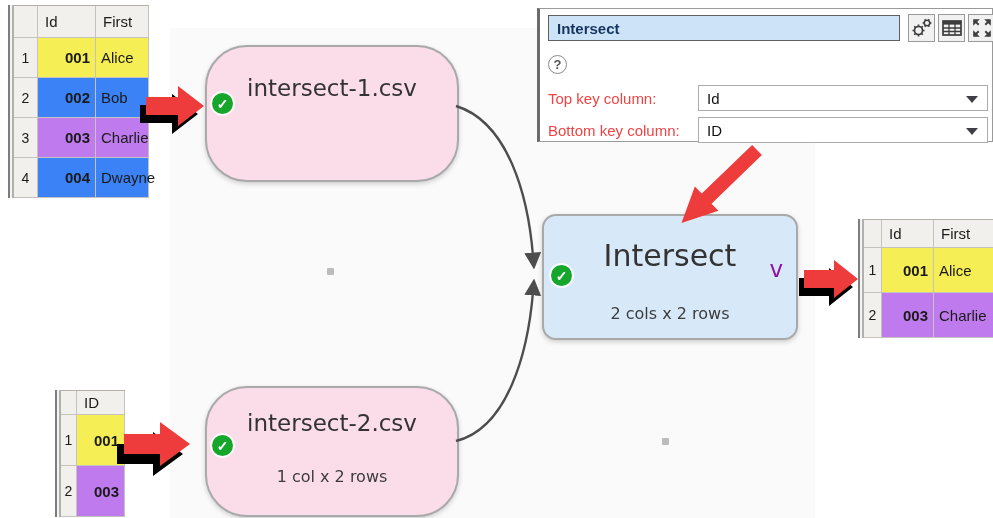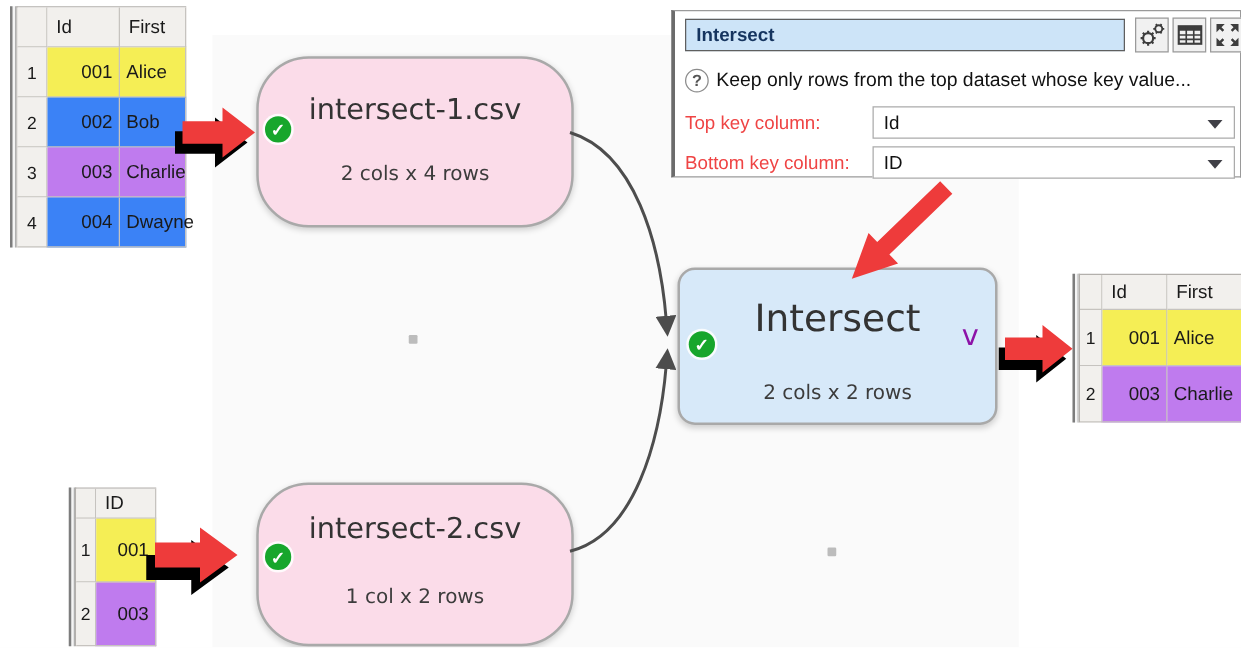--- a/index.html
+++ b/index.html
@@ -46,21 +46,21 @@
   
   .tblwrap{position:absolute;display:flex;z-index:6;}
   .win-edge{width:5px;border-left:2px solid #7d7d7d;border-right:1px solid #b0b0b0;
             background:#f4f4f4;box-sizing:border-box;}
   .tbl{display:grid;border:1px solid #b3b0ac;border-right:none;border-bottom:none;
        background:#fff;height:fit-content;}
   .cell{border-right:1px solid #c6c3bf;border-bottom:1px solid #c6c3bf;
         display:flex;align-items:center;font-size:15px;color:#1a1a1a;box-sizing:border-box;background:#3b82f6;}
   .cell.hd{background:#f2f0ed;padding-left:7px;}
   .cell.rn{background:#f2f0ed;justify-content:center;font-size:14px;}
-  .cell.c-num{justify-content:flex-end;padding-right:5px;}
+  .cell.c-num{justify-content:flex-end;padding-right:5px;font-weight:bold;}
   .cell.c-text{padding-left:5px;}
   .hl-yellow{background:var(--highlight-yellow,#f5ee55);}
   .hl-purple{background:var(--highlight-purple,#bf7bee);}
   .s1-grid{grid-template-columns:24px 58px 53px;grid-auto-rows:40px;grid-template-rows:32px;}
   .s2-grid{grid-template-columns:16px 48px;grid-auto-rows:51px;grid-template-rows:24px;}
   .res-grid{grid-template-columns:18px 52px 60px;grid-auto-rows:45px;grid-template-rows:28px;}
 </style>
 </head>
 <body>
 
@@ -76,21 +76,20 @@
         <path d="M0,0 L10,5 L0,10 z" fill="#4d4d4d"></path>
       </marker>
     </defs>
     <path class="connector" d="M456,106 C508,122 528,195 533,256" marker-end="url(#ah)"></path>
     <path class="connector" d="M456,441 C508,428 528,352 533,292" marker-end="url(#ah)"></path>
   </svg>
 
   <div class="node node-pink" style="left:205px;top:45px;width:250px;height:133px;">
     <div class="title" style="top:28px;font-size:23px;">intersect-1.csv</div>
     <span class="check" style="left:5px;top:46px;">✓</span>
-    <div class="subtitle" style="top:82px;">2 cols x 4 rows</div>
   </div>
 
   <div class="node node-pink" style="left:205px;top:386px;width:250px;height:127px;">
     <div class="title" style="top:22px;font-size:23px;">intersect-2.csv</div>
     <span class="check" style="left:5px;top:47px;">✓</span>
     <div class="subtitle" style="top:79px;">1 col x 2 rows</div>
   </div>
 
   <div class="node node-blue" style="left:542px;top:214px;width:252px;height:122px;">
     <div class="title" style="top:22px;font-size:30px;">Intersect</div>
@@ -148,21 +147,20 @@
           <polygon points="2,2 8,2 2,8"></polygon>
           <polygon points="18,2 12,2 18,8"></polygon>
           <polygon points="2,18 8,18 2,12"></polygon>
           <polygon points="18,18 12,18 18,12"></polygon>
         </g>
       </svg>
     </div>
 
     <div class="help-row">
       <span class="help-icon">?</span>
-      <span class="help-text">Keep only rows from the top dataset whose key value...</span>
     </div>
 
     <div class="field-label" style="top:81px;">Top key column:</div>
     <div class="dropdown" style="top:76px;">
       <span>Id</span>
       <span class="dd-caret"></span>
     </div>
 
     <div class="field-label" style="top:113px;">Bottom key column:</div>
     <div class="dropdown" style="top:108px;">

